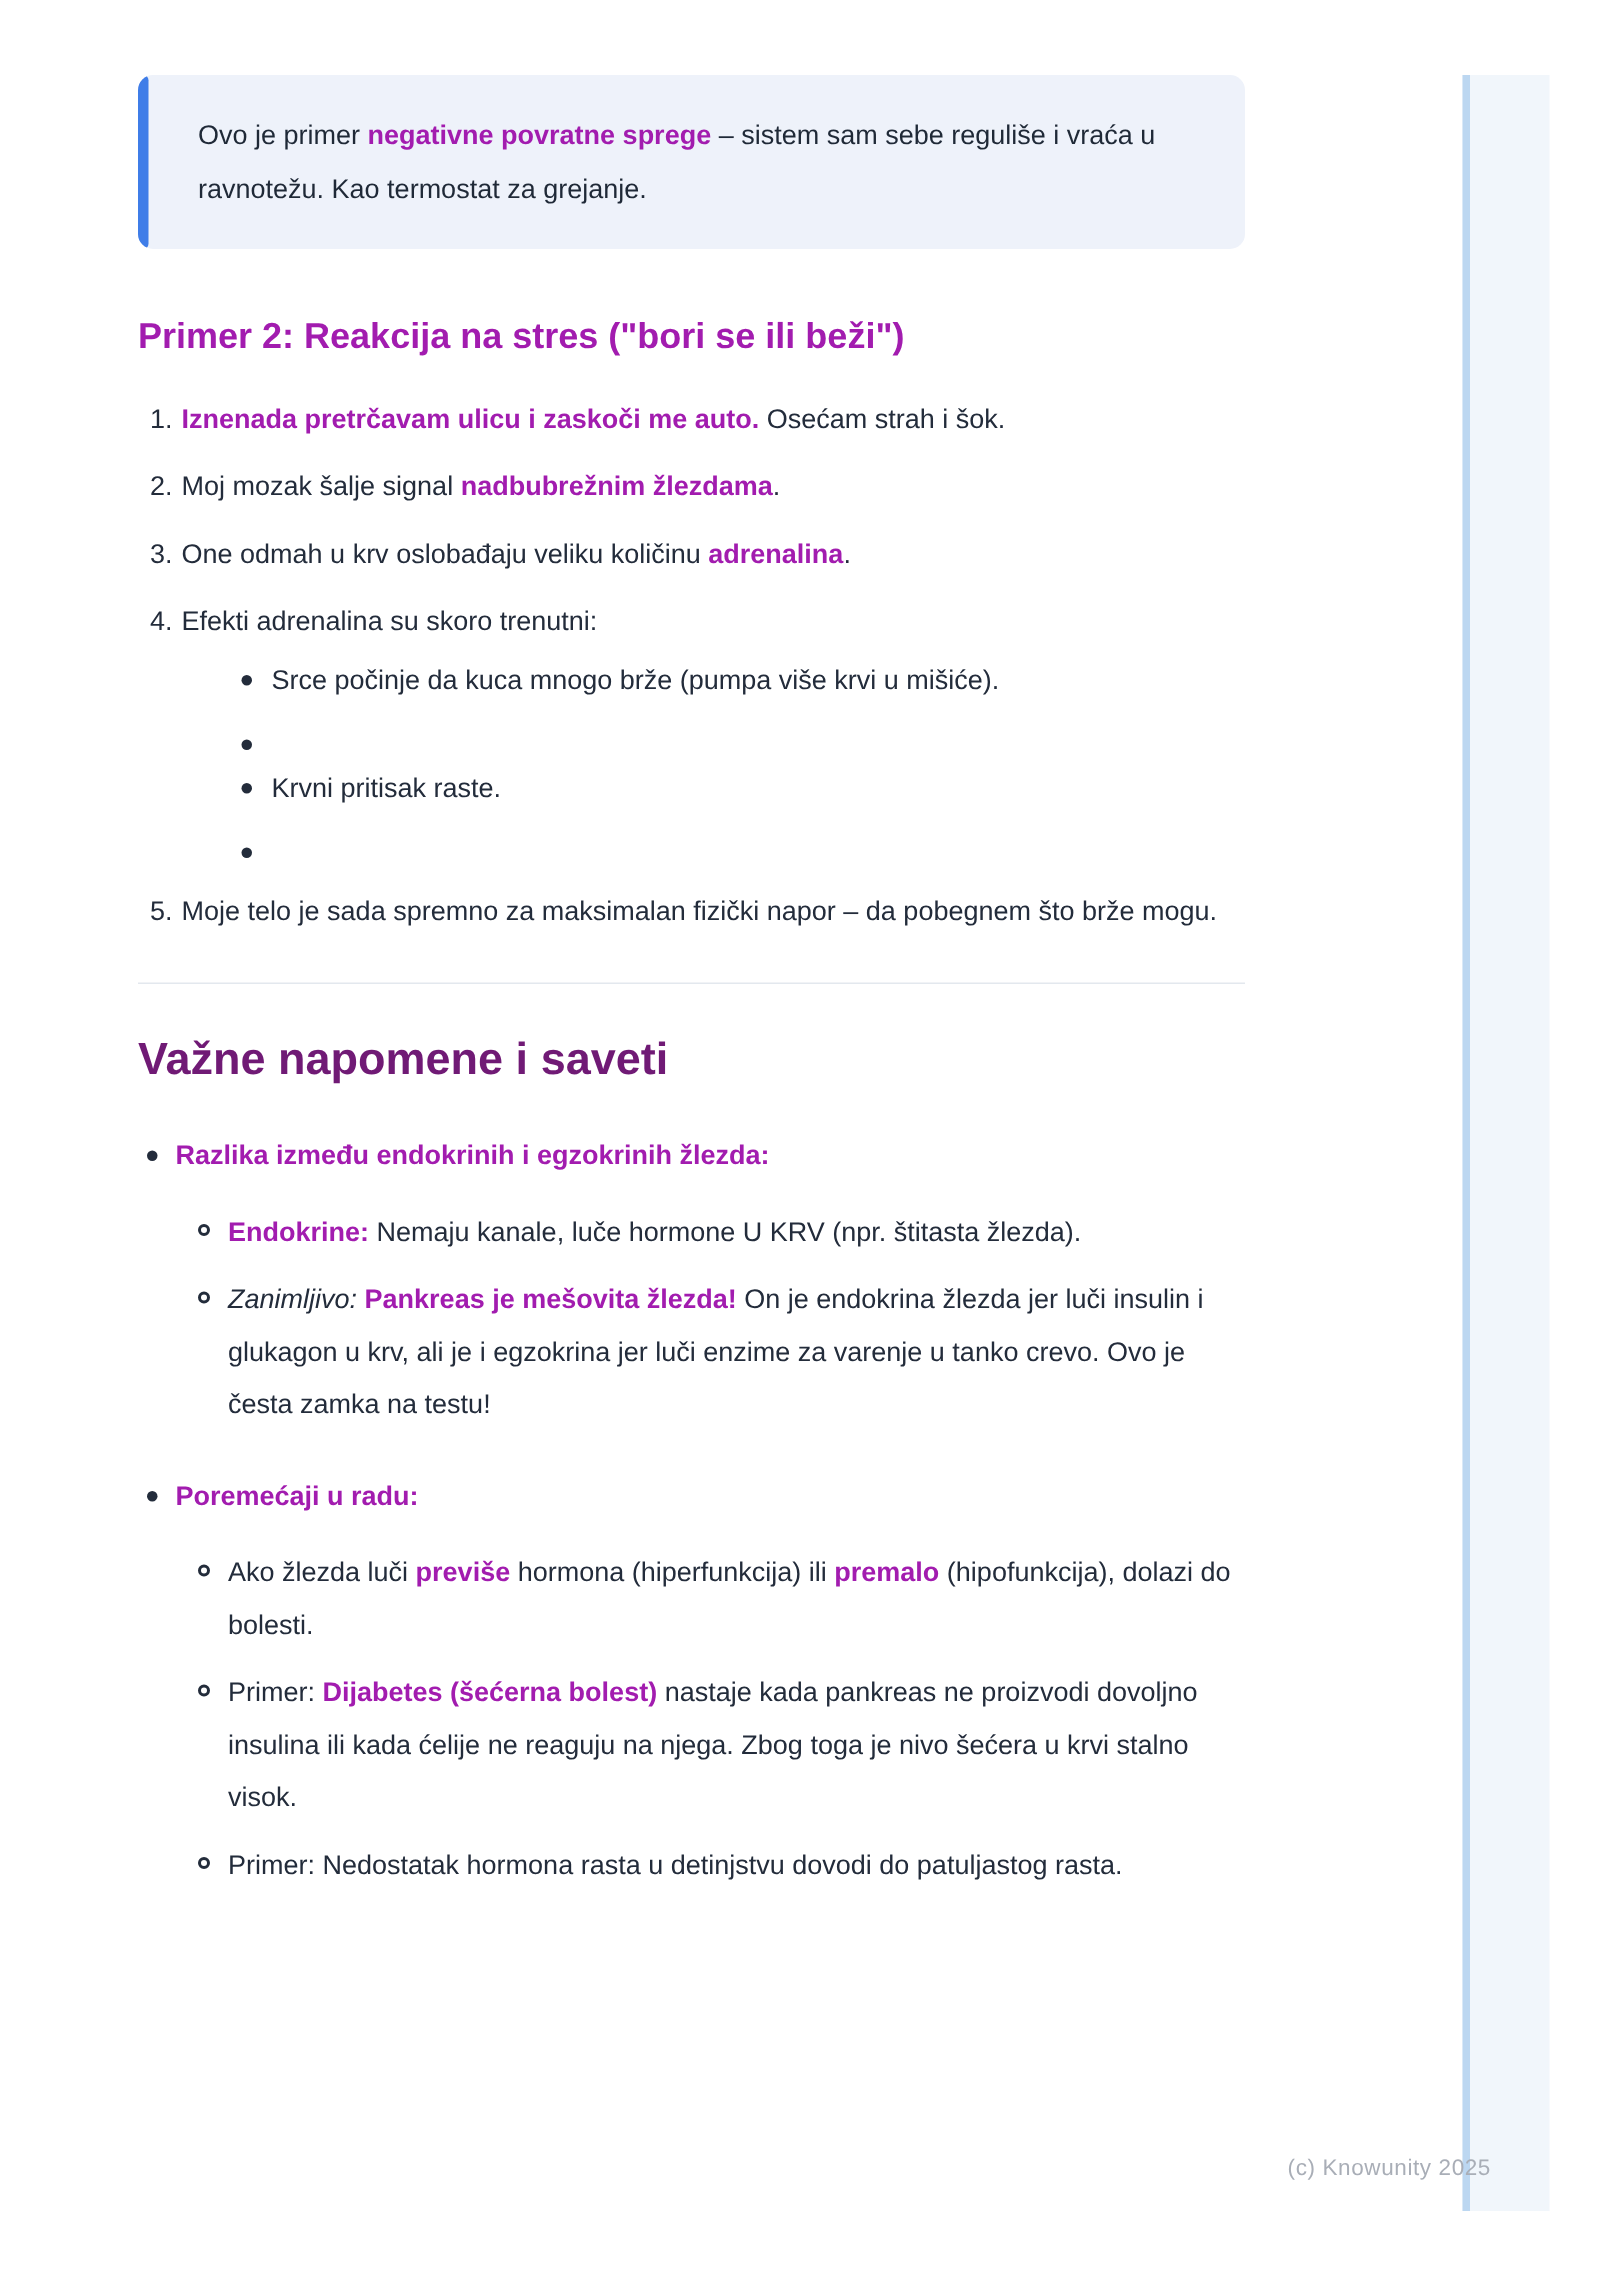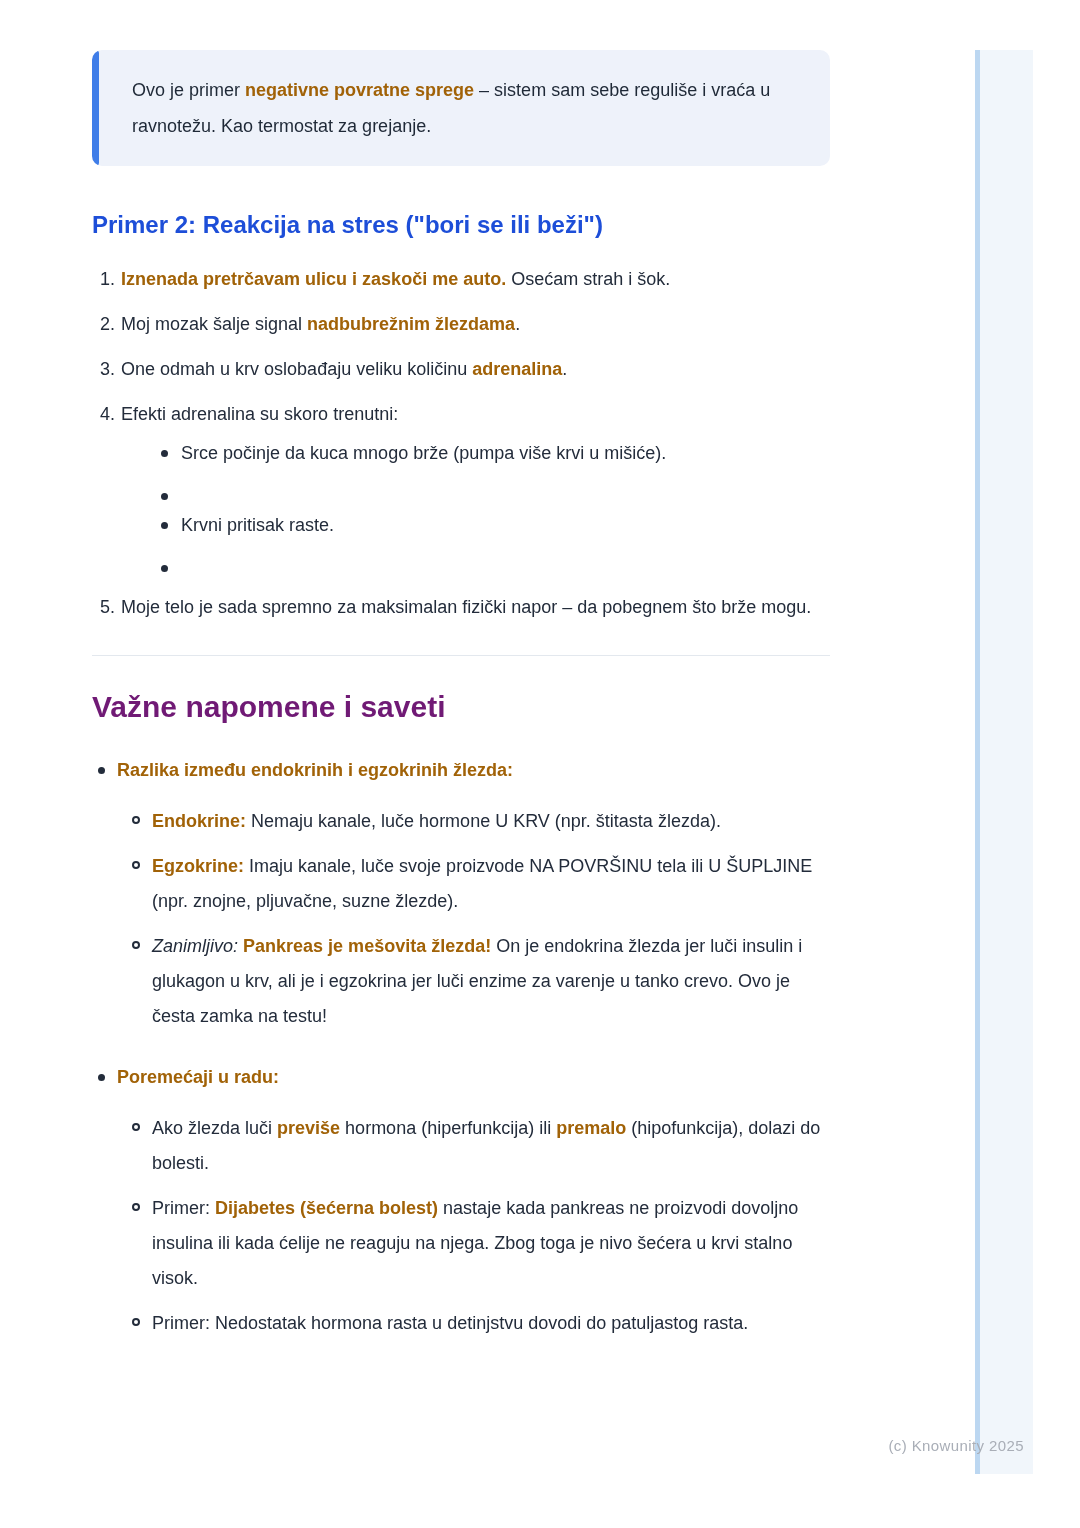--- a/index.html
+++ b/index.html
@@ -43,21 +43,21 @@
     border-radius: 6px;
   }
   .callout-text {
     font-size: 18px;
     line-height: 36px;
     color: #1f2937;
   }
 
   .h2 {
     margin-top: 44px;
-    color: #1d4ed8;
+    color: #a21caf;
     font-size: 24px;
     font-weight: 700;
     line-height: 30px;
   }
   .h1 {
     margin-top: 32px;
     color: #701a75;
     font-size: 30px;
     font-weight: 700;
     line-height: 37px;
@@ -113,27 +113,27 @@
     margin-bottom: 10px;
   }
   .marker-ring {
     flex: 0 0 auto;
     width: 8px; height: 8px;
     border: 2px solid #232c3b;
     border-radius: 50%;
     margin: 12px 12px 0 0;
   }
 
-  .rich b, .rich .b { font-weight: 700; color: #a16207; }
+  .rich b, .rich .b { font-weight: 700; color: #a21caf; }
   .rich .i { font-style: italic; }
 
   .footer {
     position: absolute;
     top: 1437px;
-    right: 56px;
+    right: 86px;
     font-size: 15px;
     letter-spacing: 0.4px;
     color: #a9aeb7;
   }
 </style>
 </head>
 <body>
 
 <div class="side-strip"></div>
 
@@ -198,24 +198,20 @@
         <span class="marker-disc"></span>
         <span class="rich"><span class="b">Razlika između endokrinih i egzokrinih žlezda:</span></span>
       </div>
       <div class="ring-list">
         <div class="ring-row">
           <span class="marker-ring"></span>
           <span class="rich"><span class="b">Endokrine:</span><span> Nemaju kanale, luče hormone U KRV (npr. štitasta žlezda).</span></span>
         </div>
         <div class="ring-row">
           <span class="marker-ring"></span>
-          <span class="rich"><span class="b">Egzokrine:</span><span> Imaju kanale, luče svoje proizvode NA POVRŠINU tela ili U ŠUPLJINE (npr. znojne, pljuvačne, suzne žlezde).</span></span>
-        </div>
-        <div class="ring-row">
-          <span class="marker-ring"></span>
           <span class="rich"><span class="i">Zanimljivo:</span><span> </span><span class="b">Pankreas je mešovita žlezda!</span><span> On je endokrina žlezda jer luči insulin i glukagon u krv, ali je i egzokrina jer luči enzime za varenje u tanko crevo. Ovo je česta zamka na testu!</span></span>
         </div>
       </div>
     </div>
 
     <div class="note-item">
       <div class="note-head">
         <span class="marker-disc"></span>
         <span class="rich"><span class="b">Poremećaji u radu:</span></span>
       </div>

